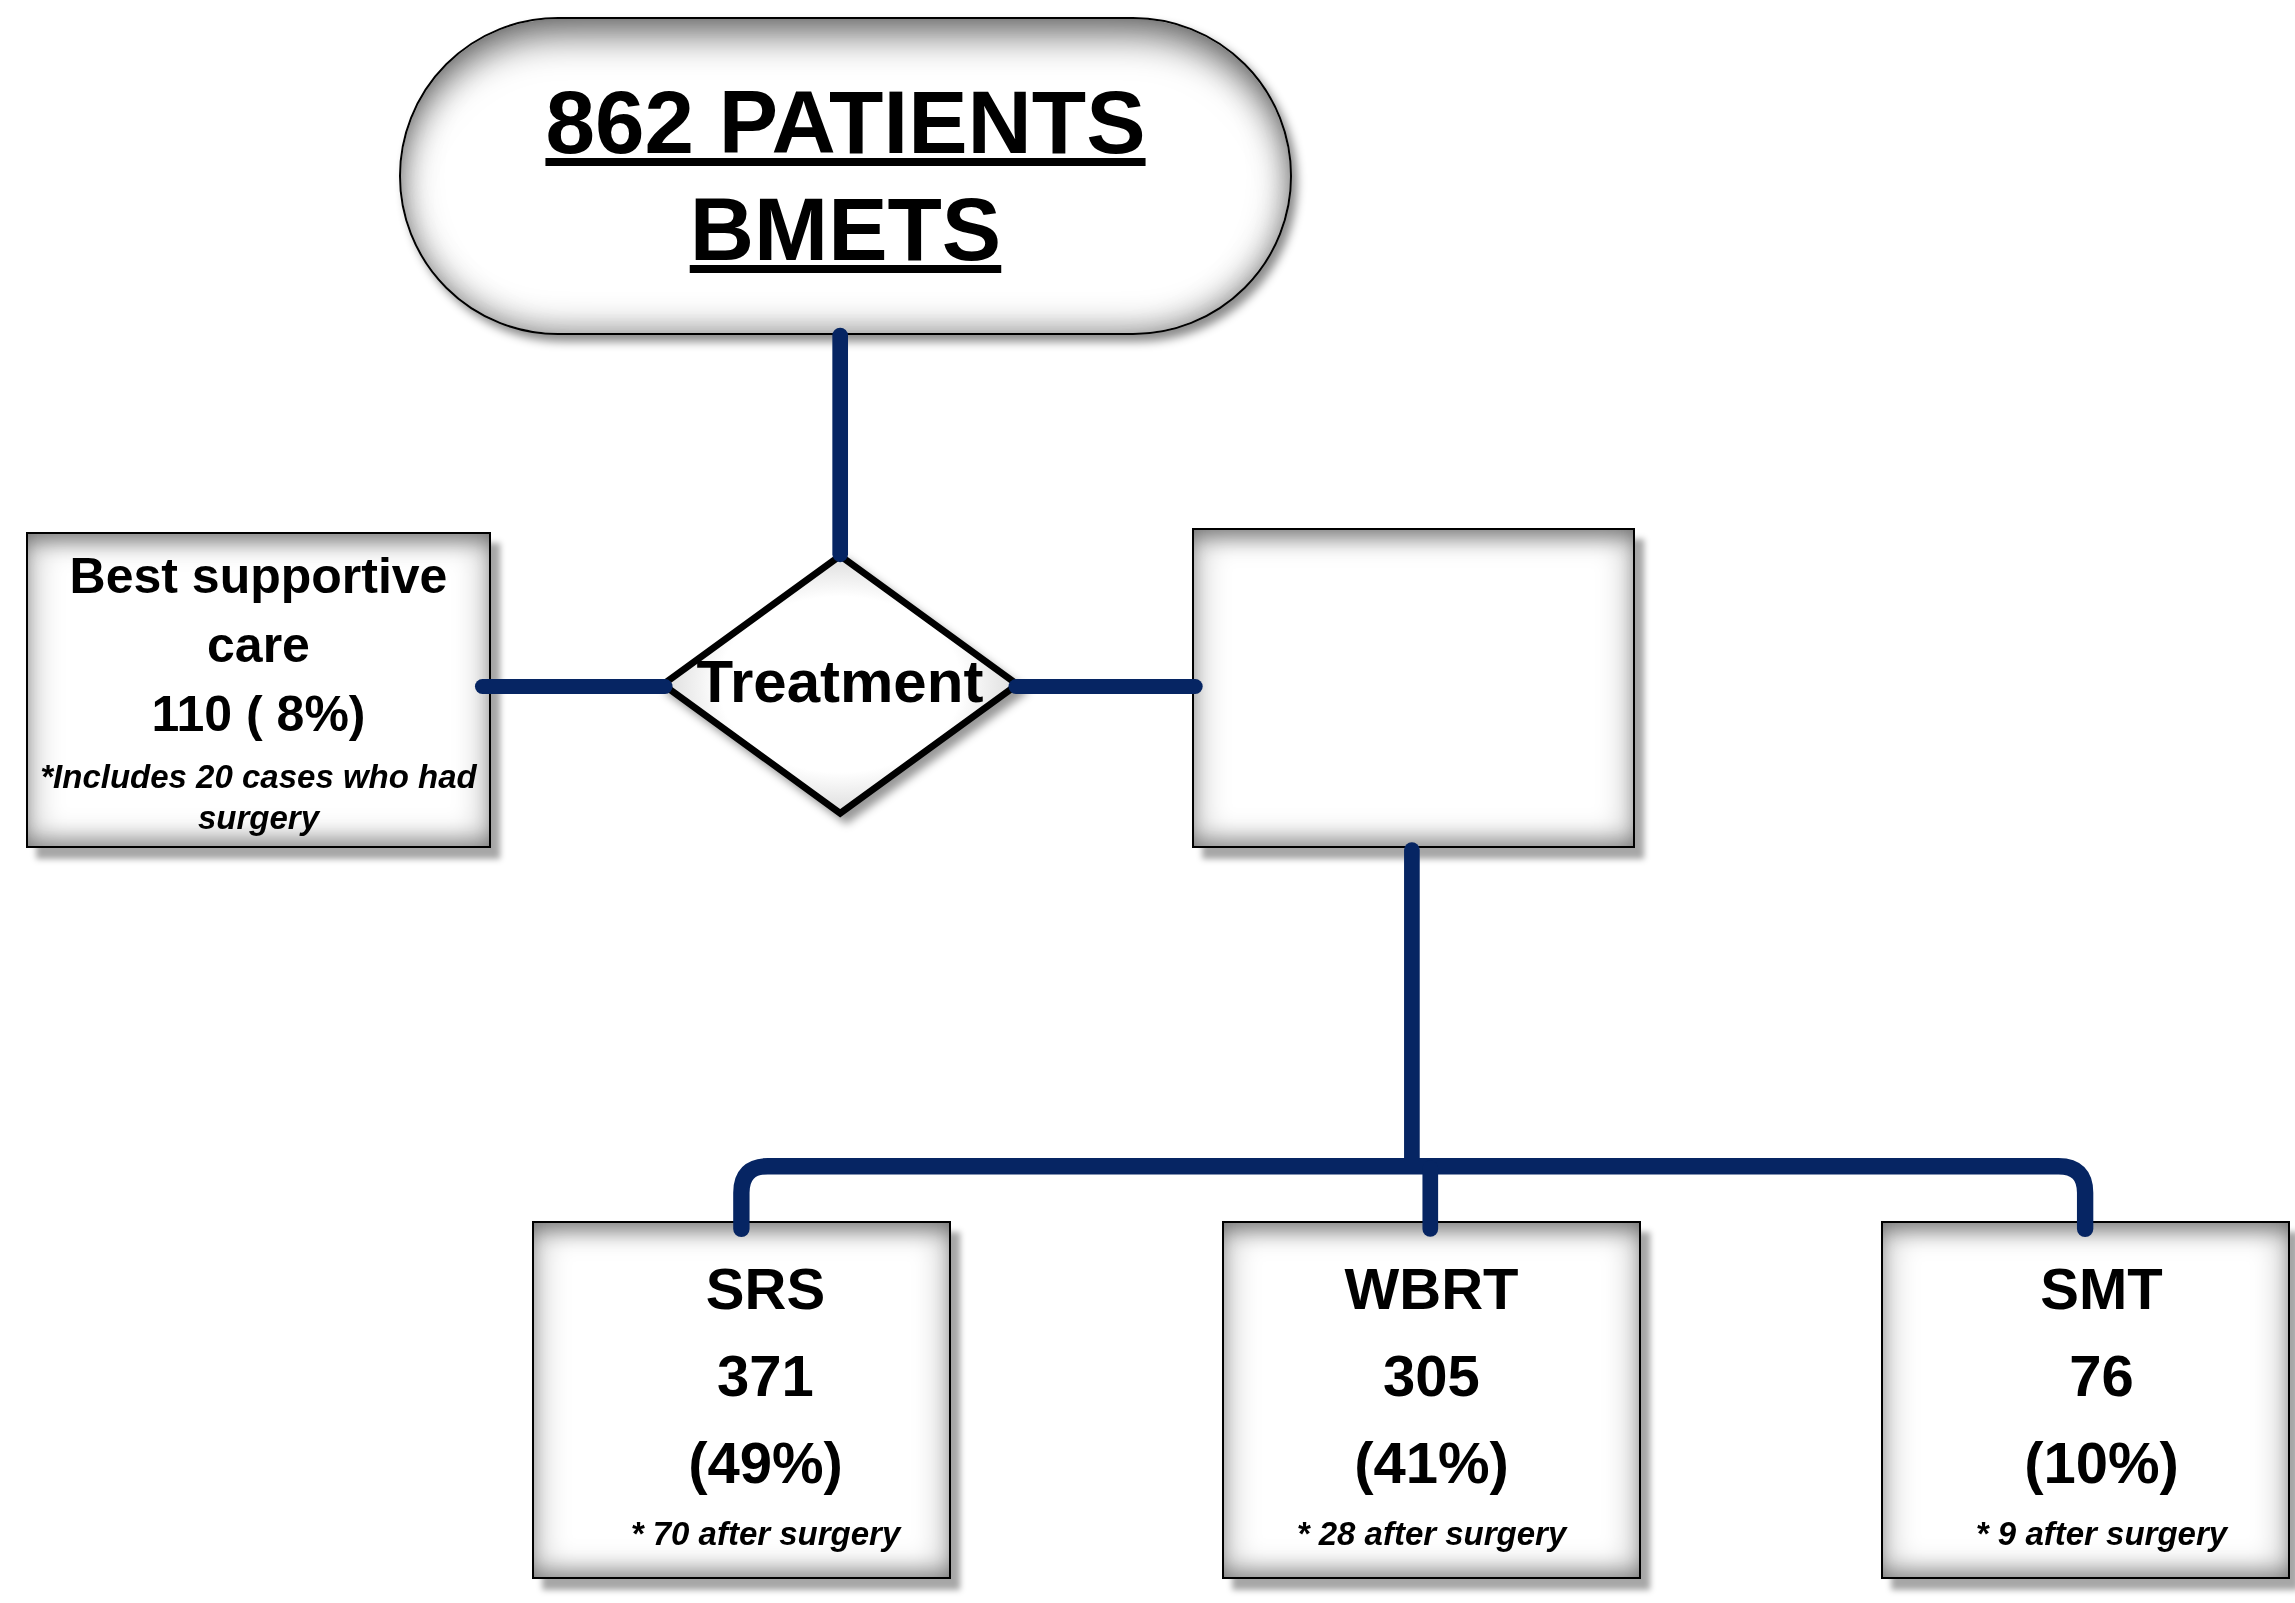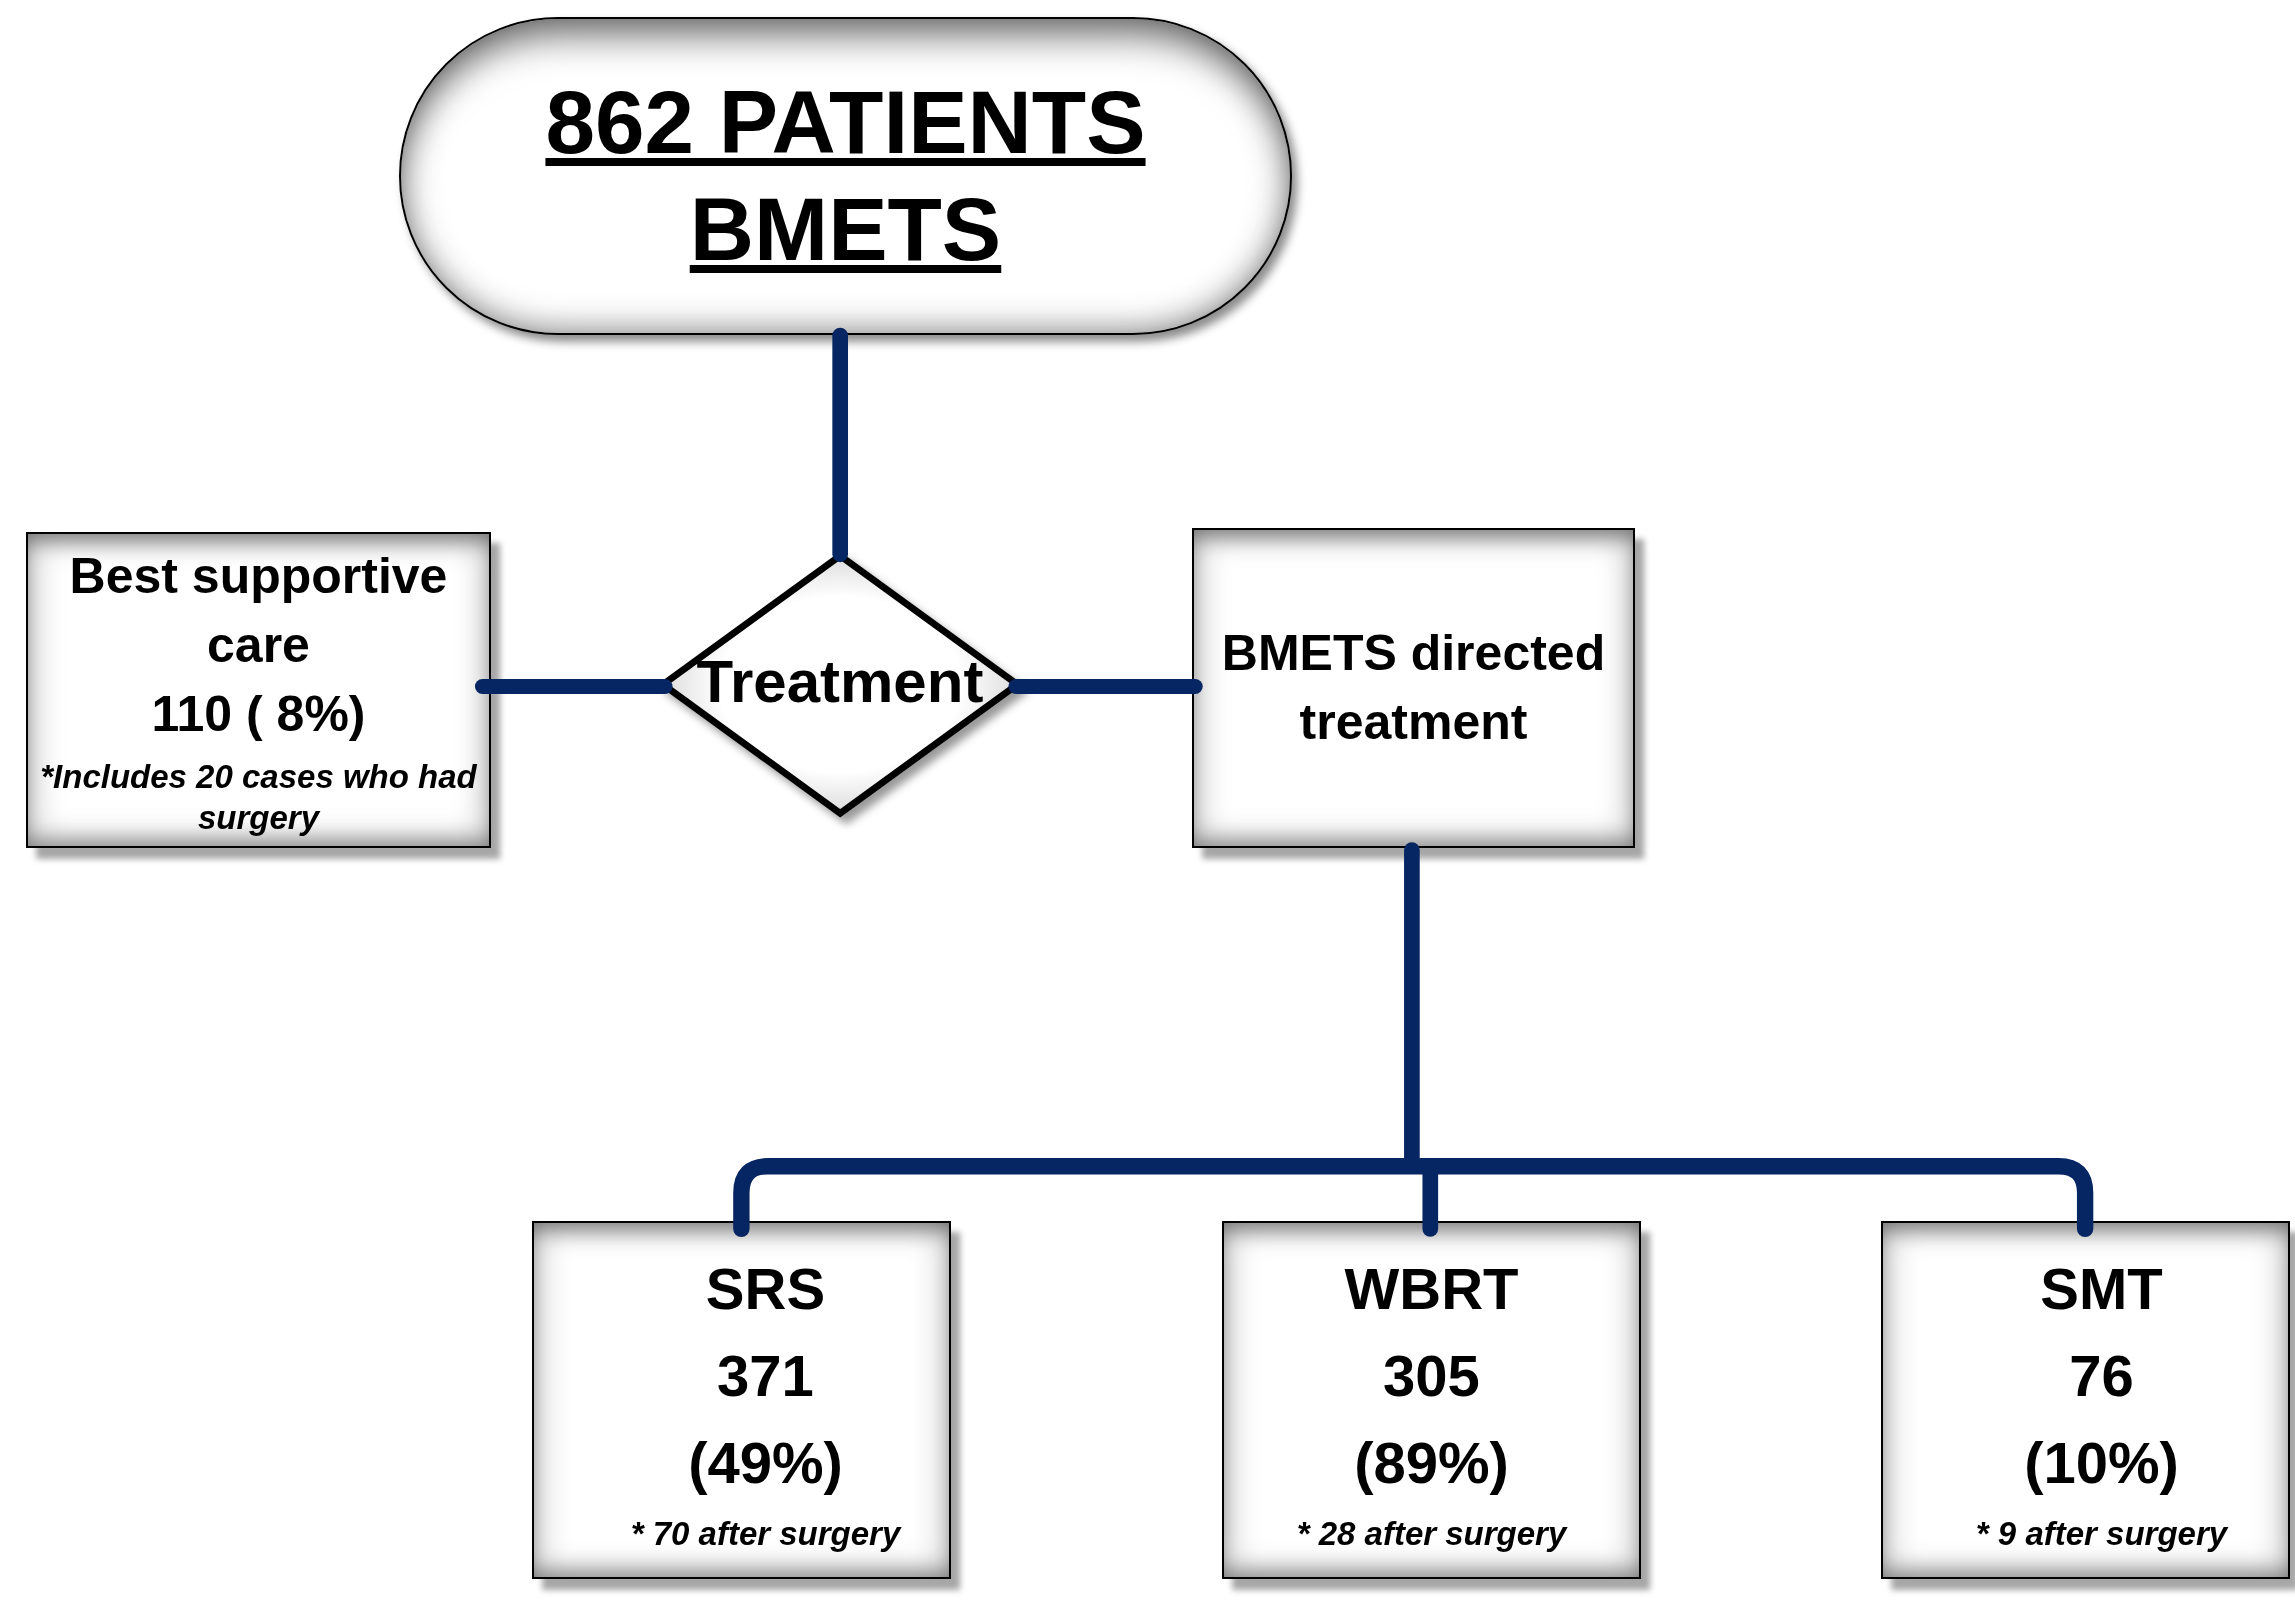--- a/index.html
+++ b/index.html
@@ -94,34 +94,33 @@
 BMETS</div>
   </div>
 
   <div class="shape rect-shadow" id="node-bsc">
     <div class="toprow-text">Best supportive care</div>
     <div class="toprow-text">110 ( 8%)</div>
     <div class="note-text">*Includes 20 cases who had surgery</div>
   </div>
 
   <div class="shape rect-shadow" id="node-bdt">
-    <div class="toprow-text">BMETS directed treatment</div>
   </div>
 
   <div class="shape rect-shadow" id="node-srs">
     <div class="bigrow-text">SRS</div>
     <div class="bigrow-text">371</div>
     <div class="bigrow-text">(49%)</div>
     <div class="note-text">* 70 after surgery</div>
   </div>
 
   <div class="shape rect-shadow" id="node-wbrt">
     <div class="bigrow-text">WBRT</div>
     <div class="bigrow-text">305</div>
-    <div class="bigrow-text">(89%)</div>
+    <div class="bigrow-text">(41%)</div>
     <div class="note-text">* 28 after surgery</div>
   </div>
 
   <div class="shape rect-shadow" id="node-smt">
     <div class="bigrow-text">SMT</div>
     <div class="bigrow-text">76</div>
     <div class="bigrow-text">(10%)</div>
     <div class="note-text">* 9 after surgery</div>
   </div>
 

